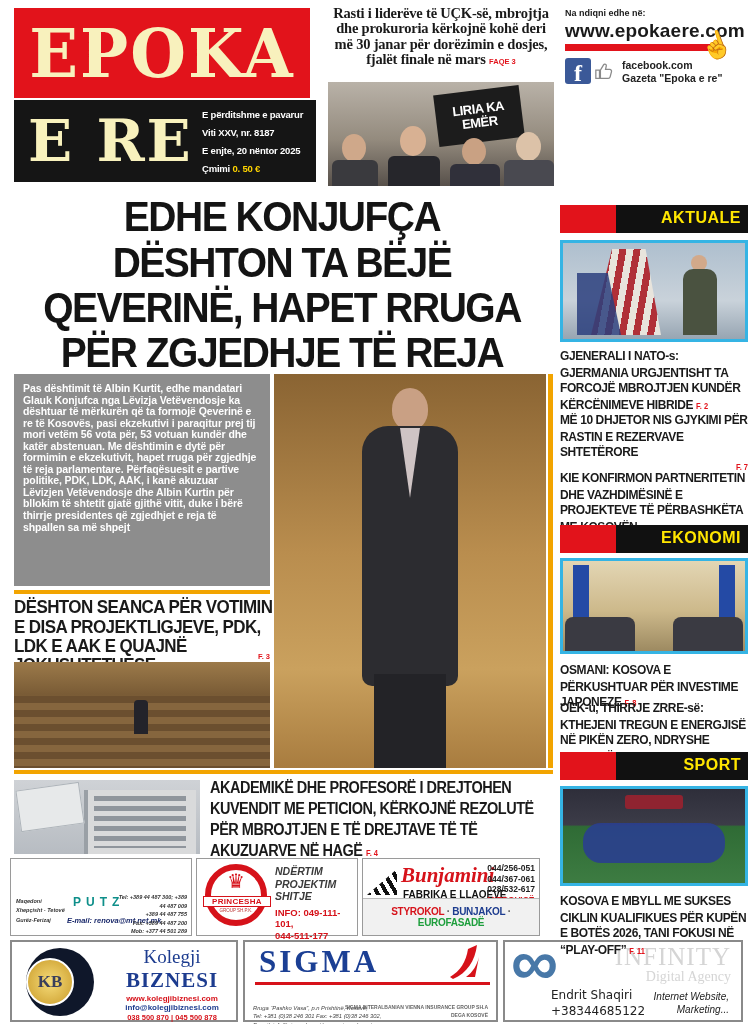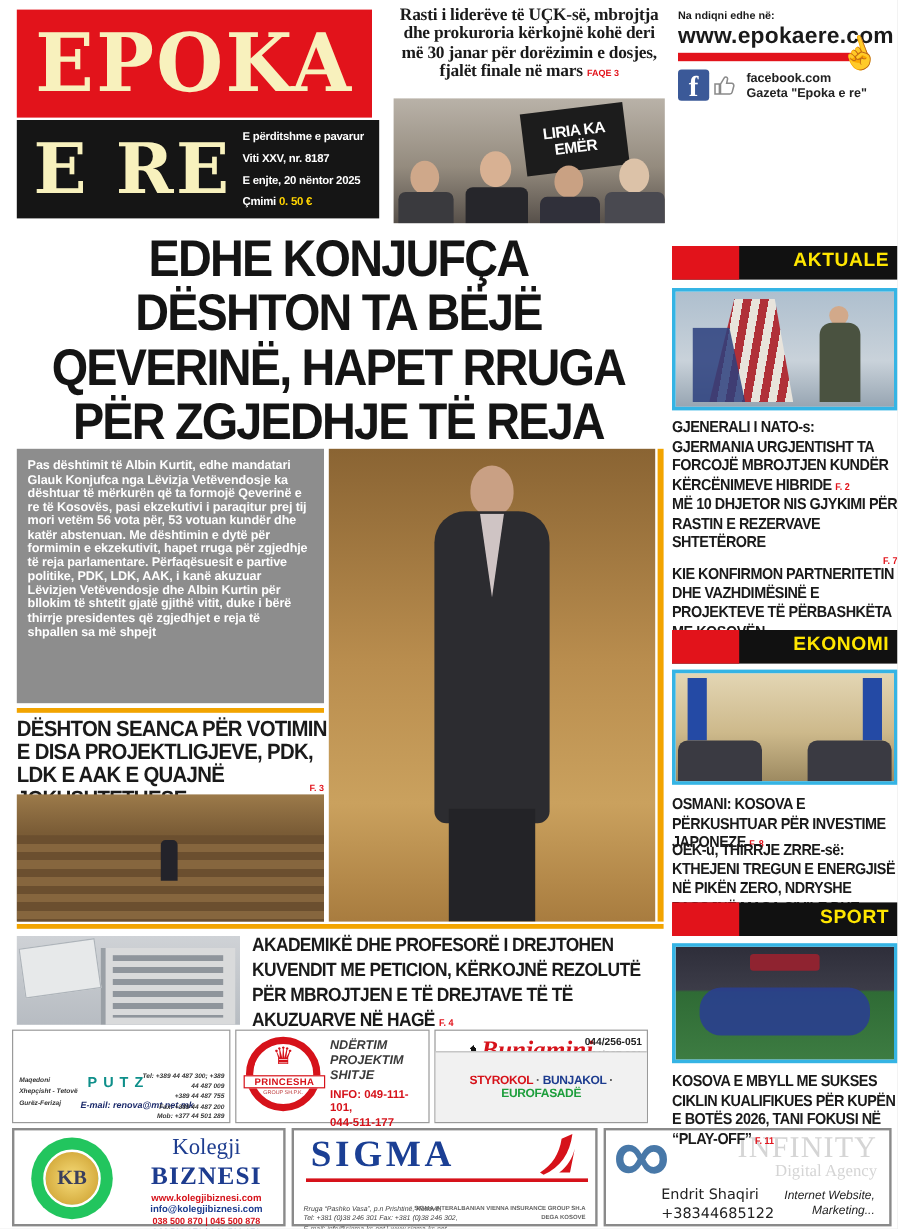--- a/index.html
+++ b/index.html
@@ -109,26 +109,26 @@
   
   .bj-logo{position:absolute;left:4px;top:10px;width:30px;height:26px;
            background:repeating-linear-gradient(60deg,#111 0 4px,#fff 4px 8px);
            clip-path:polygon(0 100%,100% 0,100% 100%);}
   .bj-brand{position:absolute;left:38px;top:4px;font-family:"Liberation Serif",serif;font-style:italic;
             font-weight:bold;font-size:21px;color:#d6121a;}
   .bj-tag{position:absolute;left:40px;top:30px;font-weight:bold;font-size:10px;color:#111;}
   .bj-tel{position:absolute;right:4px;top:4px;text-align:left;font-weight:bold;font-size:8.5px;color:#222;line-height:1.25;}
   .bj-city{color:#d6121a;}
   .bj-products{position:absolute;left:0;bottom:0;width:100%;background:#f1f1f1;border-top:1px solid #bbb;
-               text-align:center;font-weight:bold;font-size:10px;padding:18px 0;letter-spacing:-0.3px;}
+               text-align:center;font-weight:bold;font-size:10px;padding:7px 0;letter-spacing:-0.3px;}
   .bj-p1{color:#d6121a;} .bj-p2{color:#1d3c8f;} .bj-p3{color:#1d9e3c;}
   .bj-products span.sep{color:#555;}
   
   .kb-seal{position:absolute;left:14px;top:6px;width:68px;height:68px;border-radius:50%;
-           background:#22c55e;display:flex;align-items:center;justify-content:center;}
+           background:#0f172a;display:flex;align-items:center;justify-content:flex-start;}
   .kb-inner{width:44px;height:44px;border-radius:50%;background:radial-gradient(#f6dc7a,#c99a28);
             display:flex;align-items:center;justify-content:center;border:2px solid #fff;}
   .kb-init{font-family:"Liberation Serif",serif;font-weight:bold;font-size:17px;color:#3a3f5c;}
   .kb-right{position:absolute;left:96px;top:4px;width:128px;text-align:center;}
   .kb-n1{font-size:19px;color:#1d3c8f;font-family:"Liberation Serif",serif;}
   .kb-n2{font-size:21px;font-weight:bold;color:#1d3c8f;font-family:"Liberation Serif",serif;letter-spacing:1px;}
   .kb-site{font-size:8px;font-weight:bold;color:#d6121a;margin-top:1px;}
   .kb-mail{font-size:8px;font-weight:bold;color:#1d3c8f;}
   .kb-tel1{font-size:7.5px;font-weight:bold;color:#d6121a;margin-top:1px;}
   .kb-tel2{font-size:7.5px;font-weight:bold;color:#1d3c8f;}

